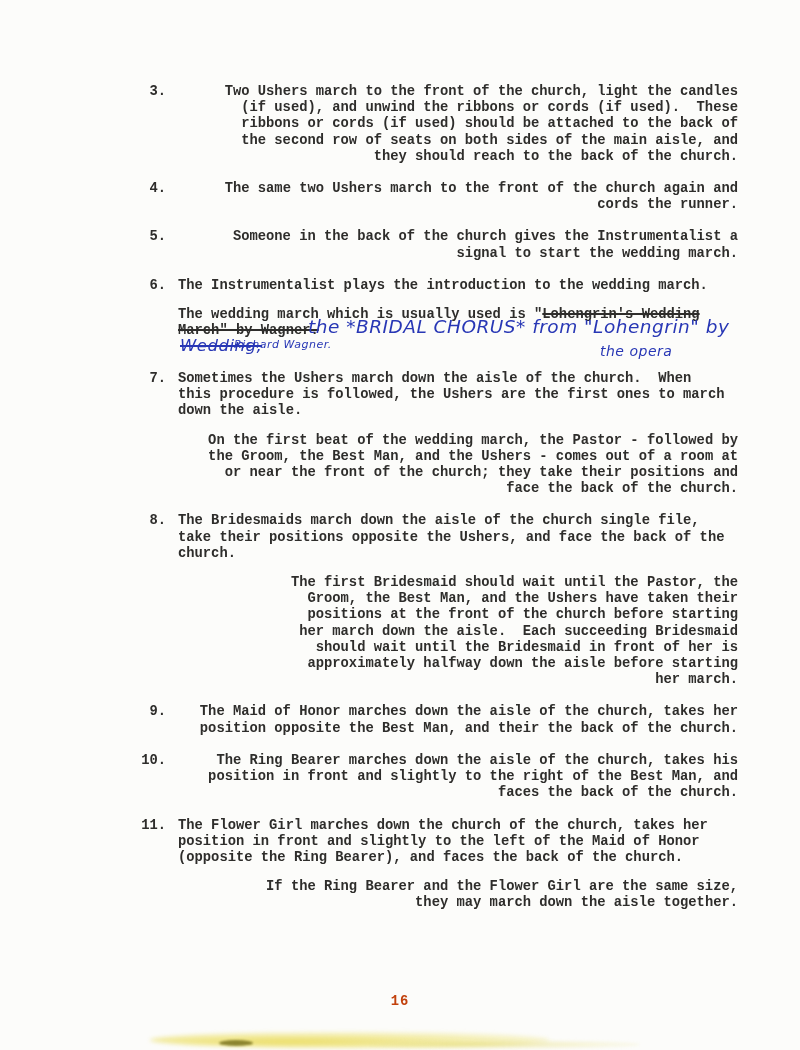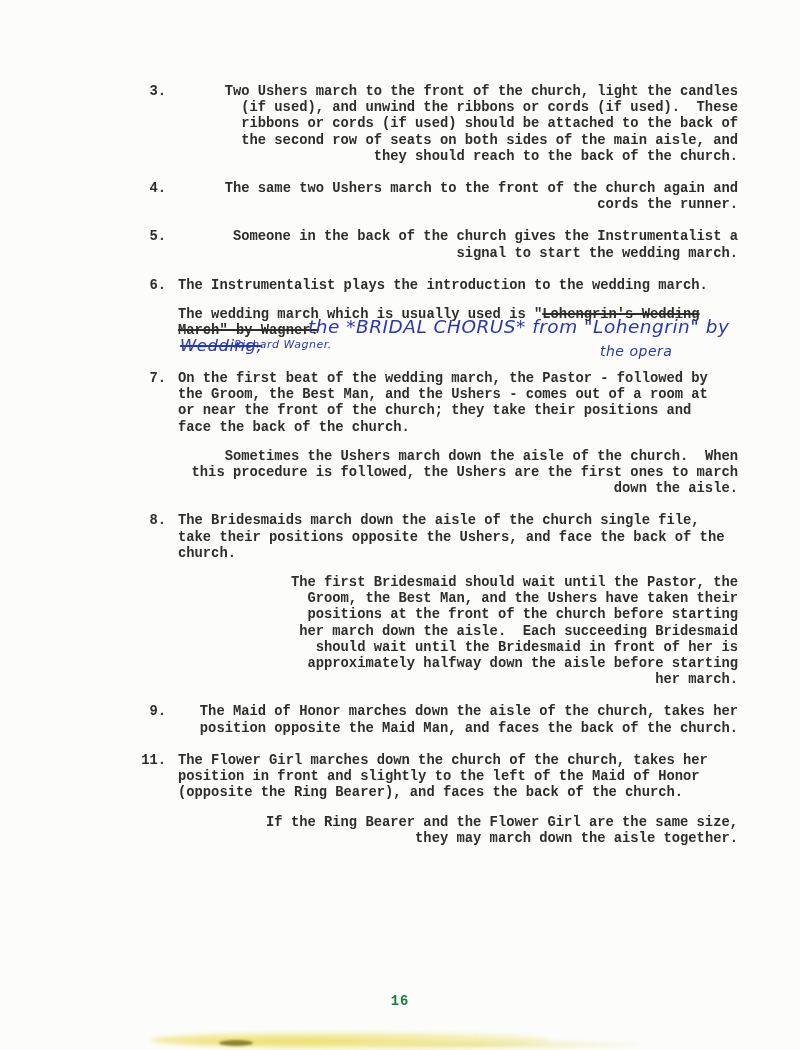--- a/index.html
+++ b/index.html
@@ -26,21 +26,21 @@
     position:absolute;white-space:nowrap;color:#2837b5;
     font-family:"DejaVu Sans",sans-serif;font-style:italic;font-weight:normal;
     letter-spacing:0.5px;
   }
   .hand-main{left:130px;top:12px;font-size:18.5px;}
   .hand-struck{left:2px;top:31px;font-size:16.5px;text-decoration:line-through;text-decoration-thickness:2px;text-decoration-color:#2837b5;}
   .hand-name{left:56px;top:30px;font-size:11px;}
   .hand-insert{left:422px;top:36px;font-size:14px;text-align:center;}
   .pagenum{
     position:absolute;left:0;top:994px;width:800px;text-align:center;
-    color:#15803d;font-size:13.8px;font-weight:bold;letter-spacing:1px;
+    color:#c2410c;font-size:13.8px;font-weight:bold;letter-spacing:1px;
   }
   
   .stain-band{
     position:absolute;left:150px;top:1032px;width:400px;height:16px;border-radius:50%;
     background:radial-gradient(ellipse at 35% 60%, rgba(232,216,74,0.85) 0%, rgba(238,228,120,0.5) 55%, rgba(250,246,210,0) 100%);
     filter:blur(2px);
   }
   .stain-band2{
     position:absolute;left:370px;top:1040px;width:270px;height:9px;border-radius:50%;
     background:radial-gradient(ellipse at 40% 50%, rgba(225,215,110,0.55) 0%, rgba(240,235,170,0.25) 60%, rgba(250,246,210,0) 100%);
@@ -96,27 +96,27 @@
           <span class="hand hand-struck">Wedding,</span>
           <span class="hand hand-name">Richard Wagner.</span>
           <span class="hand hand-insert">the opera</span>
         </div>
       </div>
     </div>
 
     <div class="item">
       <div class="num">7.</div>
       <div class="body">
+        <div class="para">Sometimes the Ushers march down the aisle of the church.  When
+this procedure is followed, the Ushers are the first ones to march
+down the aisle.</div>
         <div class="para">On the first beat of the wedding march, the Pastor - followed by
 the Groom, the Best Man, and the Ushers - comes out of a room at
 or near the front of the church; they take their positions and
 face the back of the church.</div>
-        <div class="para">Sometimes the Ushers march down the aisle of the church.  When
-this procedure is followed, the Ushers are the first ones to march
-down the aisle.</div>
       </div>
     </div>
 
     <div class="item">
       <div class="num">8.</div>
       <div class="body">
         <div class="para">The Bridesmaids march down the aisle of the church single file,
 take their positions opposite the Ushers, and face the back of the
 church.</div>
         <div class="para indent">The first Bridesmaid should wait until the Pastor, the
@@ -126,24 +126,32 @@
 should wait until the Bridesmaid in front of her is
 approximately halfway down the aisle before starting
 her march.</div>
       </div>
     </div>
 
     <div class="item">
       <div class="num">9.</div>
       <div class="body">
         <div class="para">The Maid of Honor marches down the aisle of the church, takes her
-position opposite the Maid Man, and faces the back of the church.</div>
+position opposite the Best Man, and their the back of the church.</div>
       </div>
     </div>
 
+    <div class="item">
+      <div class="num">10.</div>
+      <div class="body">
+        <div class="para">The Ring Bearer marches down the aisle of the church, takes his
+position in front and slightly to the right of the Best Man, and
+faces the back of the church.</div>
+      </div>
+    </div>
 
     <div class="item">
       <div class="num">11.</div>
       <div class="body">
         <div class="para">The Flower Girl marches down the church of the church, takes her
 position in front and slightly to the left of the Maid of Honor
 (opposite the Ring Bearer), and faces the back of the church.</div>
         <div class="para indent">If the Ring Bearer and the Flower Girl are the same size,
 they may march down the aisle together.</div>
       </div>

